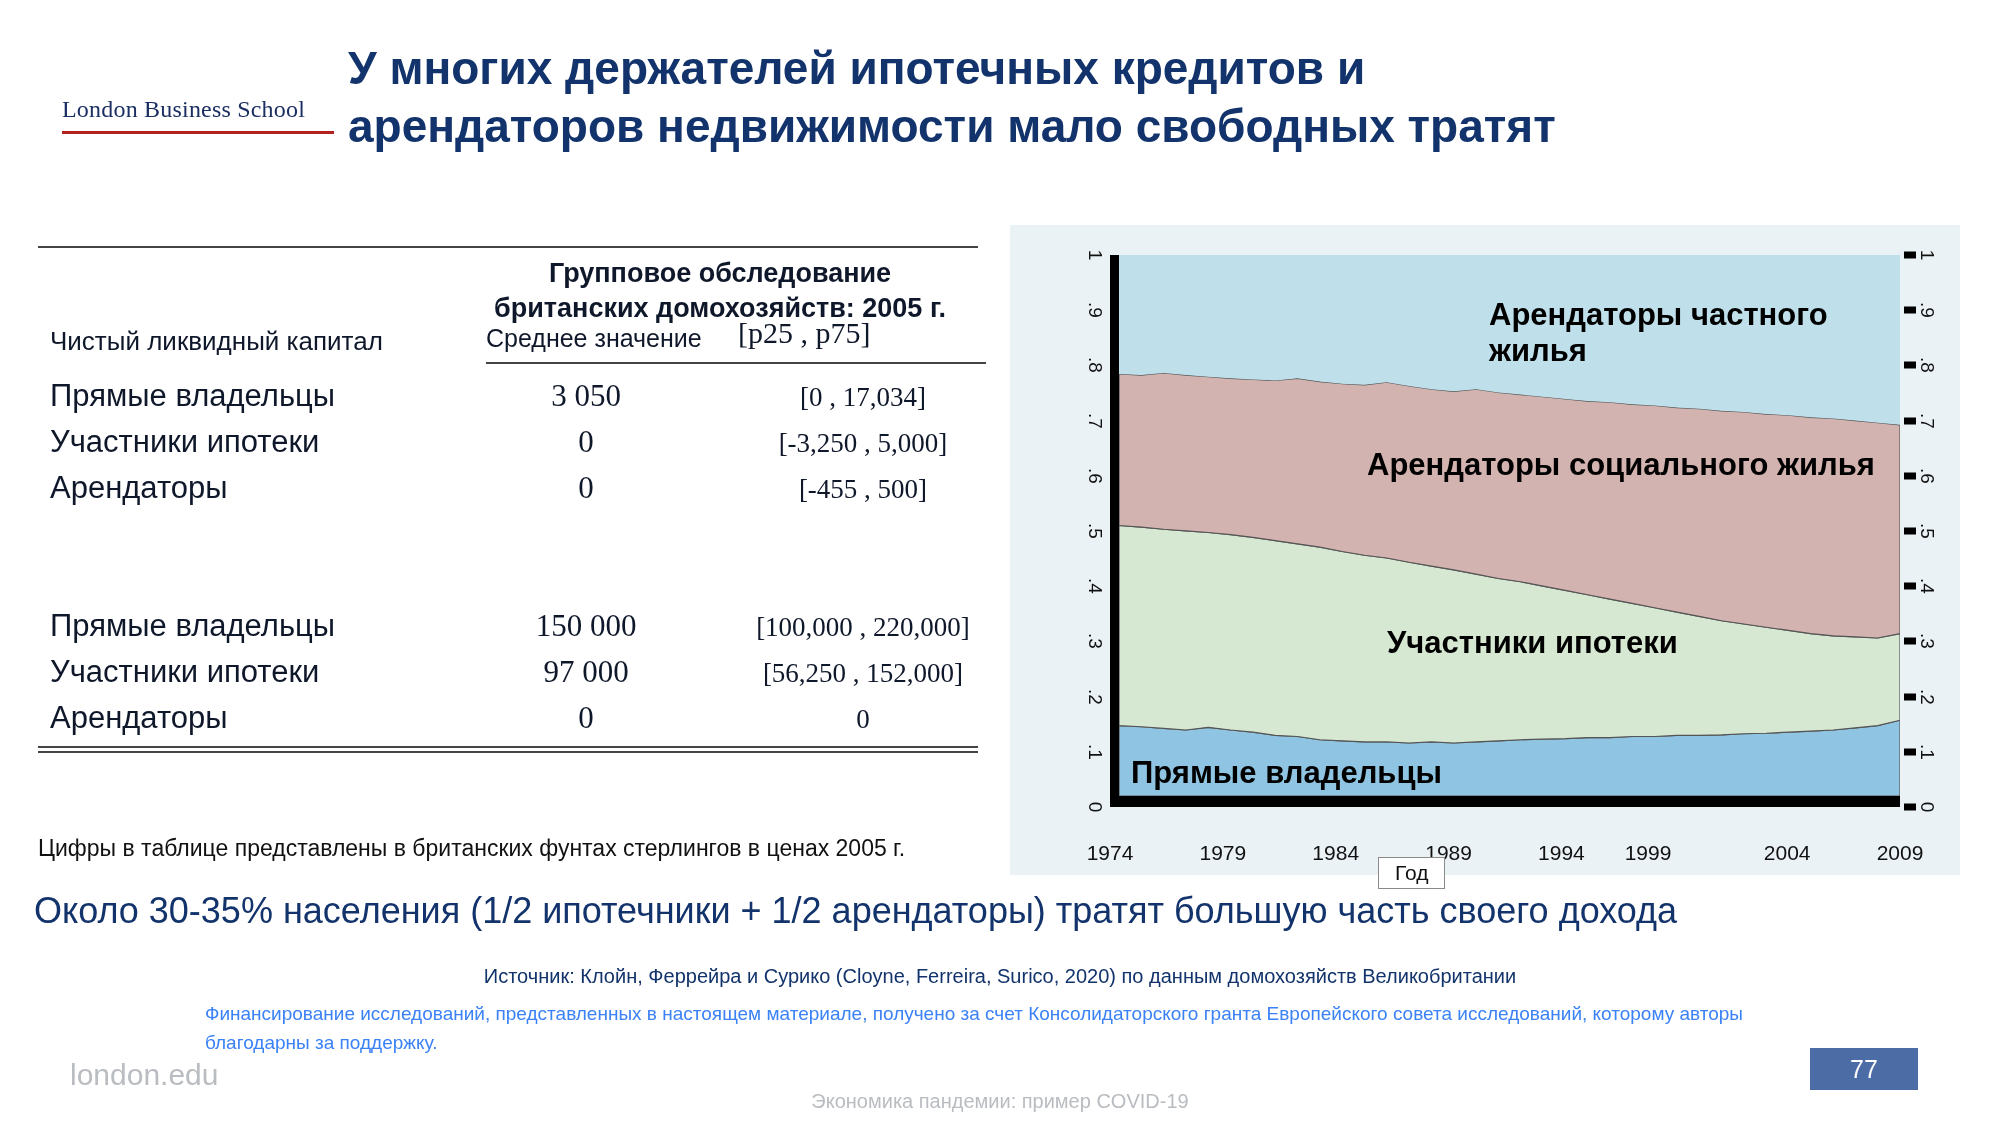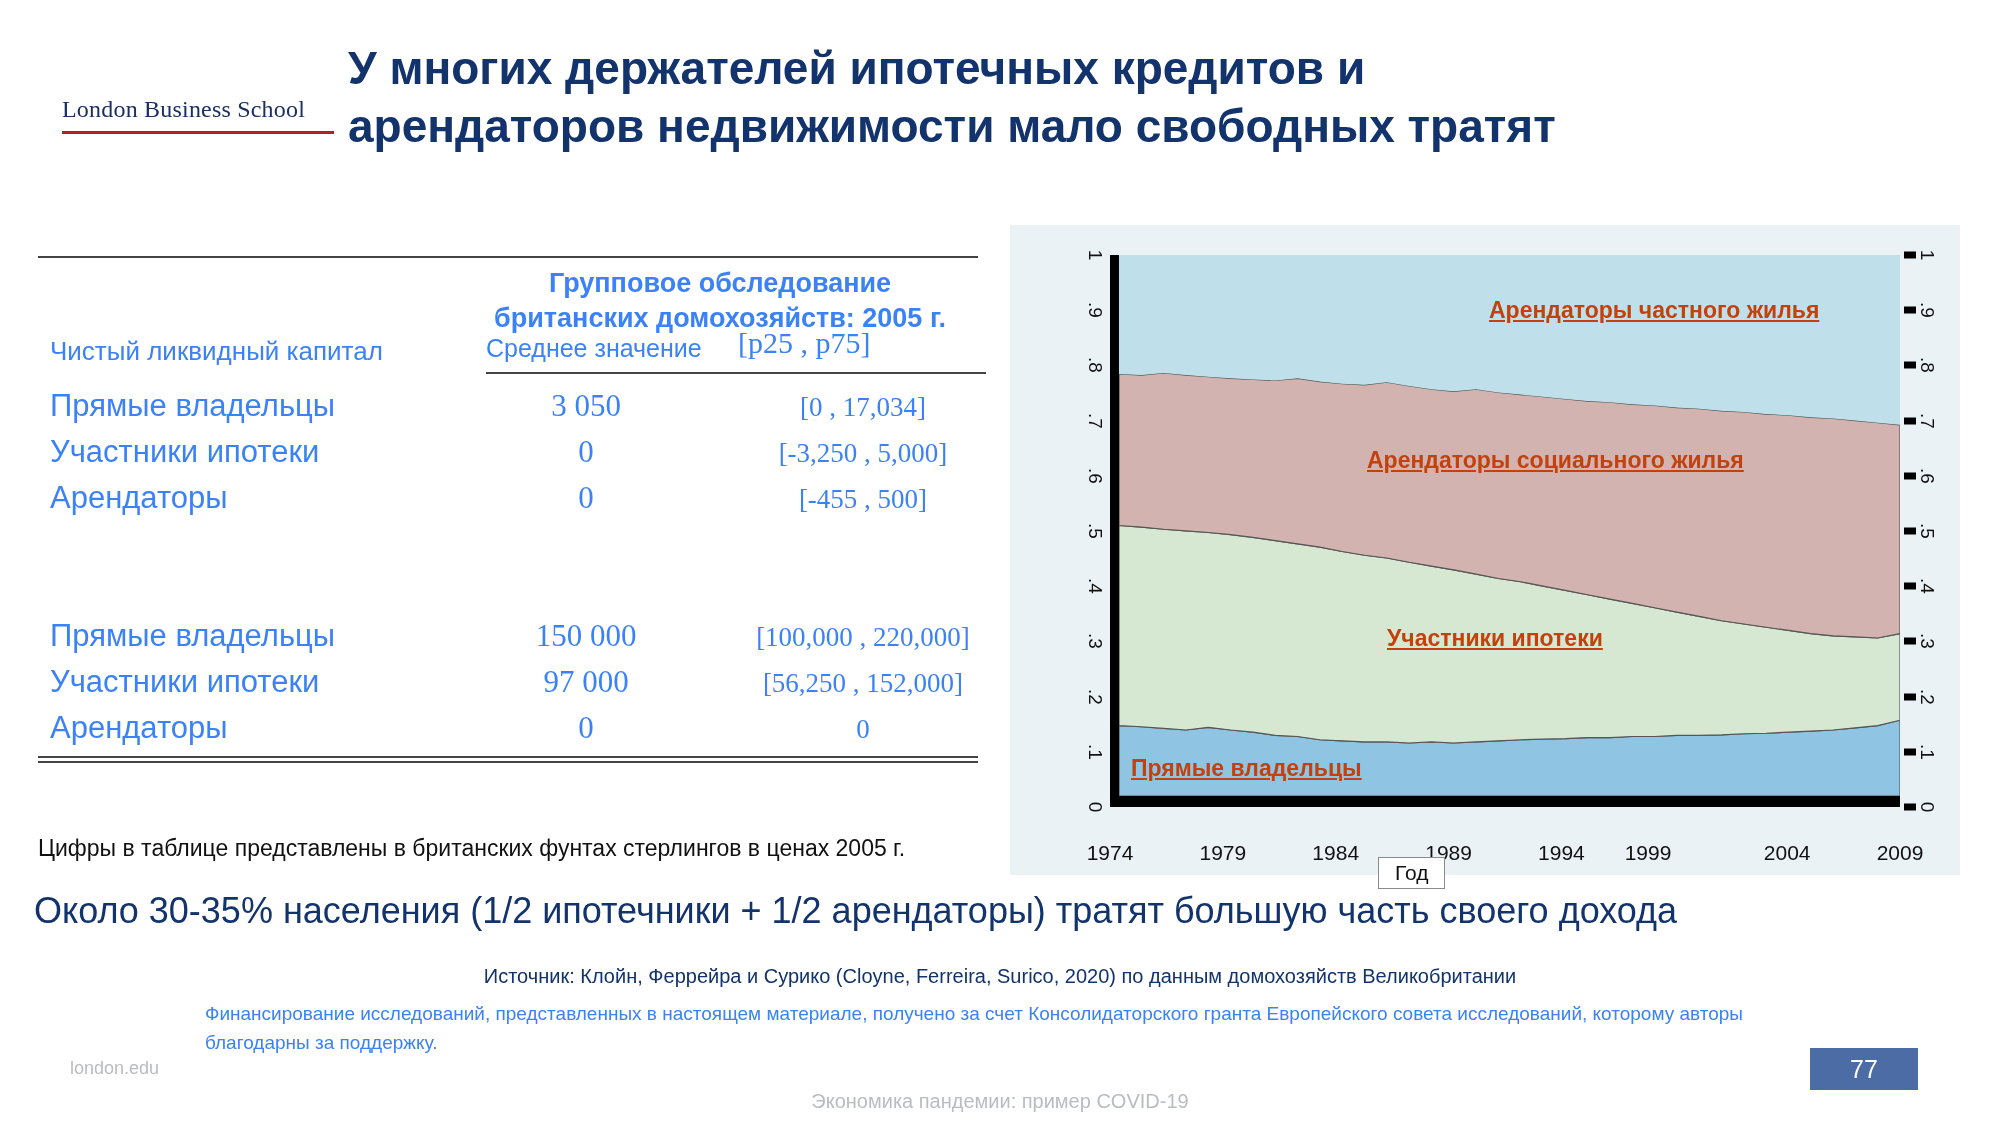--- a/index.html
+++ b/index.html
@@ -20,22 +20,22 @@
   }
   .logo-rule{
     margin-top:8px;border-bottom:3px solid #b4201f;width:272px;
   }
   .title{
     position:absolute;left:348px;top:40px;width:1600px;
     font-size:46px;font-weight:bold;color:#12336b;line-height:1.25;
   }
   
   .tbl{
-    position:absolute;left:38px;top:256px;width:970px;
-    color:#3b82f6;
+    position:absolute;left:38px;top:246px;width:970px;
+    color:#0f172a;
   }
   .tbl .hrule-top{border-top:2px solid #444;width:940px;margin-left:0;}
   .tbl .hrule-bottom{border-top:2px solid #444;width:940px;}
   .tbl .hrule-bottom2{border-top:2px solid #444;width:940px;margin-top:3px;}
   .tbl-head{
     position:relative;height:112px;
   }
   .tbl-head .grp{
     position:absolute;left:452px;top:8px;width:460px;text-align:center;
     font-size:27px;font-weight:bold;line-height:1.3;
@@ -97,37 +97,37 @@
     position:absolute;left:62px;top:584px;width:790px;height:30px;
   }
   .xlabels span{
     position:absolute;font-size:21px;color:#111;transform:translateX(-50%);margin-top:20px;
   }
   .xaxis-title{
     position:absolute;left:330px;top:620px;background:#fff;border:1px solid #8a8a8a;
     padding:3px 16px;font-size:21px;color:#111;
   }
   .series-label{
-    position:absolute;font-size:23px;font-weight:bold;color:#c2410c;text-decoration:underline;
+    position:absolute;font-size:31px;font-weight:bold;color:#000000;
   }
   
   .bigline{
     position:absolute;left:34px;top:890px;width:1940px;
     font-size:36px;color:#12336b;
   }
   .src{
     position:absolute;left:0;top:965px;width:2000px;text-align:center;
     font-size:20px;color:#12336b;
   }
   .fund{
     position:absolute;left:205px;top:1000px;width:1560px;
     font-size:19px;color:#3b82f6;line-height:1.5;
   }
   .londonedu{
-    position:absolute;left:70px;top:1058px;font-size:18px;color:#b9bcc0;
+    position:absolute;left:70px;top:1058px;font-size:30px;color:#b9bcc0;
   }
   .footer-center{
     position:absolute;left:0;top:1090px;width:2000px;text-align:center;
     font-size:20px;color:#b9bcc0;
   }
   .pagebadge{
     position:absolute;left:1810px;top:1048px;width:108px;height:42px;
     background:#4b6ca5;color:#fff;font-size:25px;
     display:flex;align-items:center;justify-content:center;
   }

